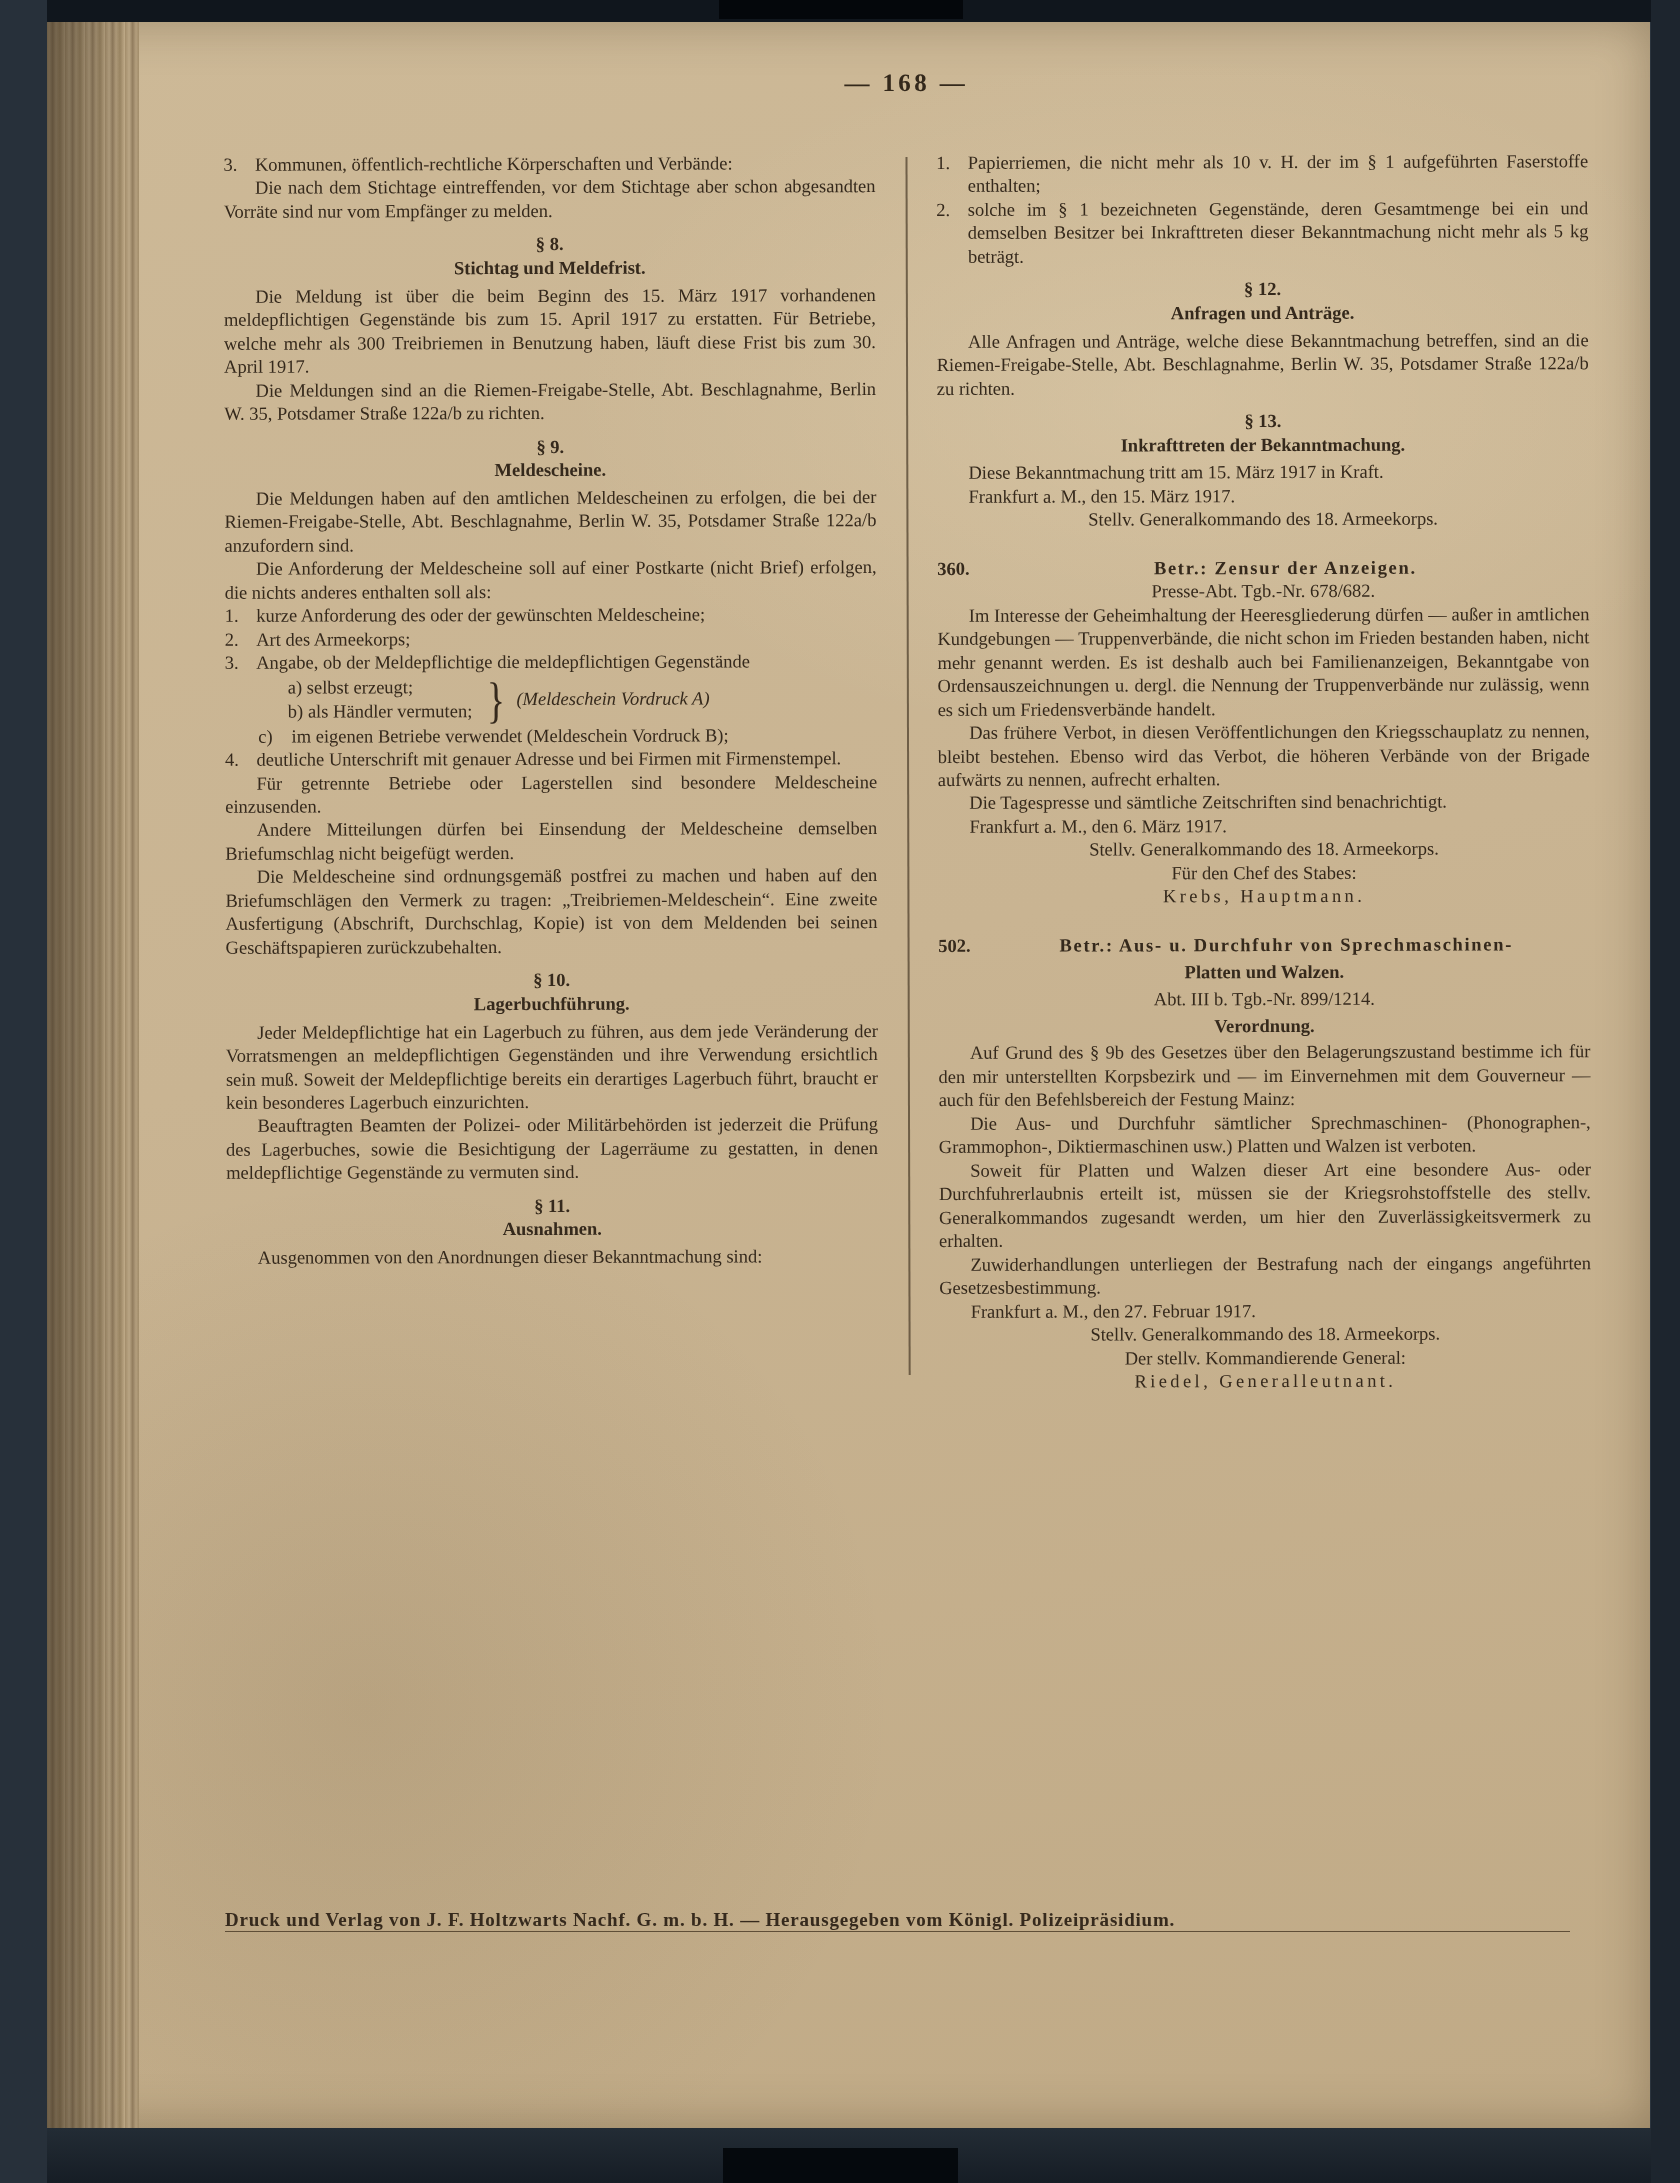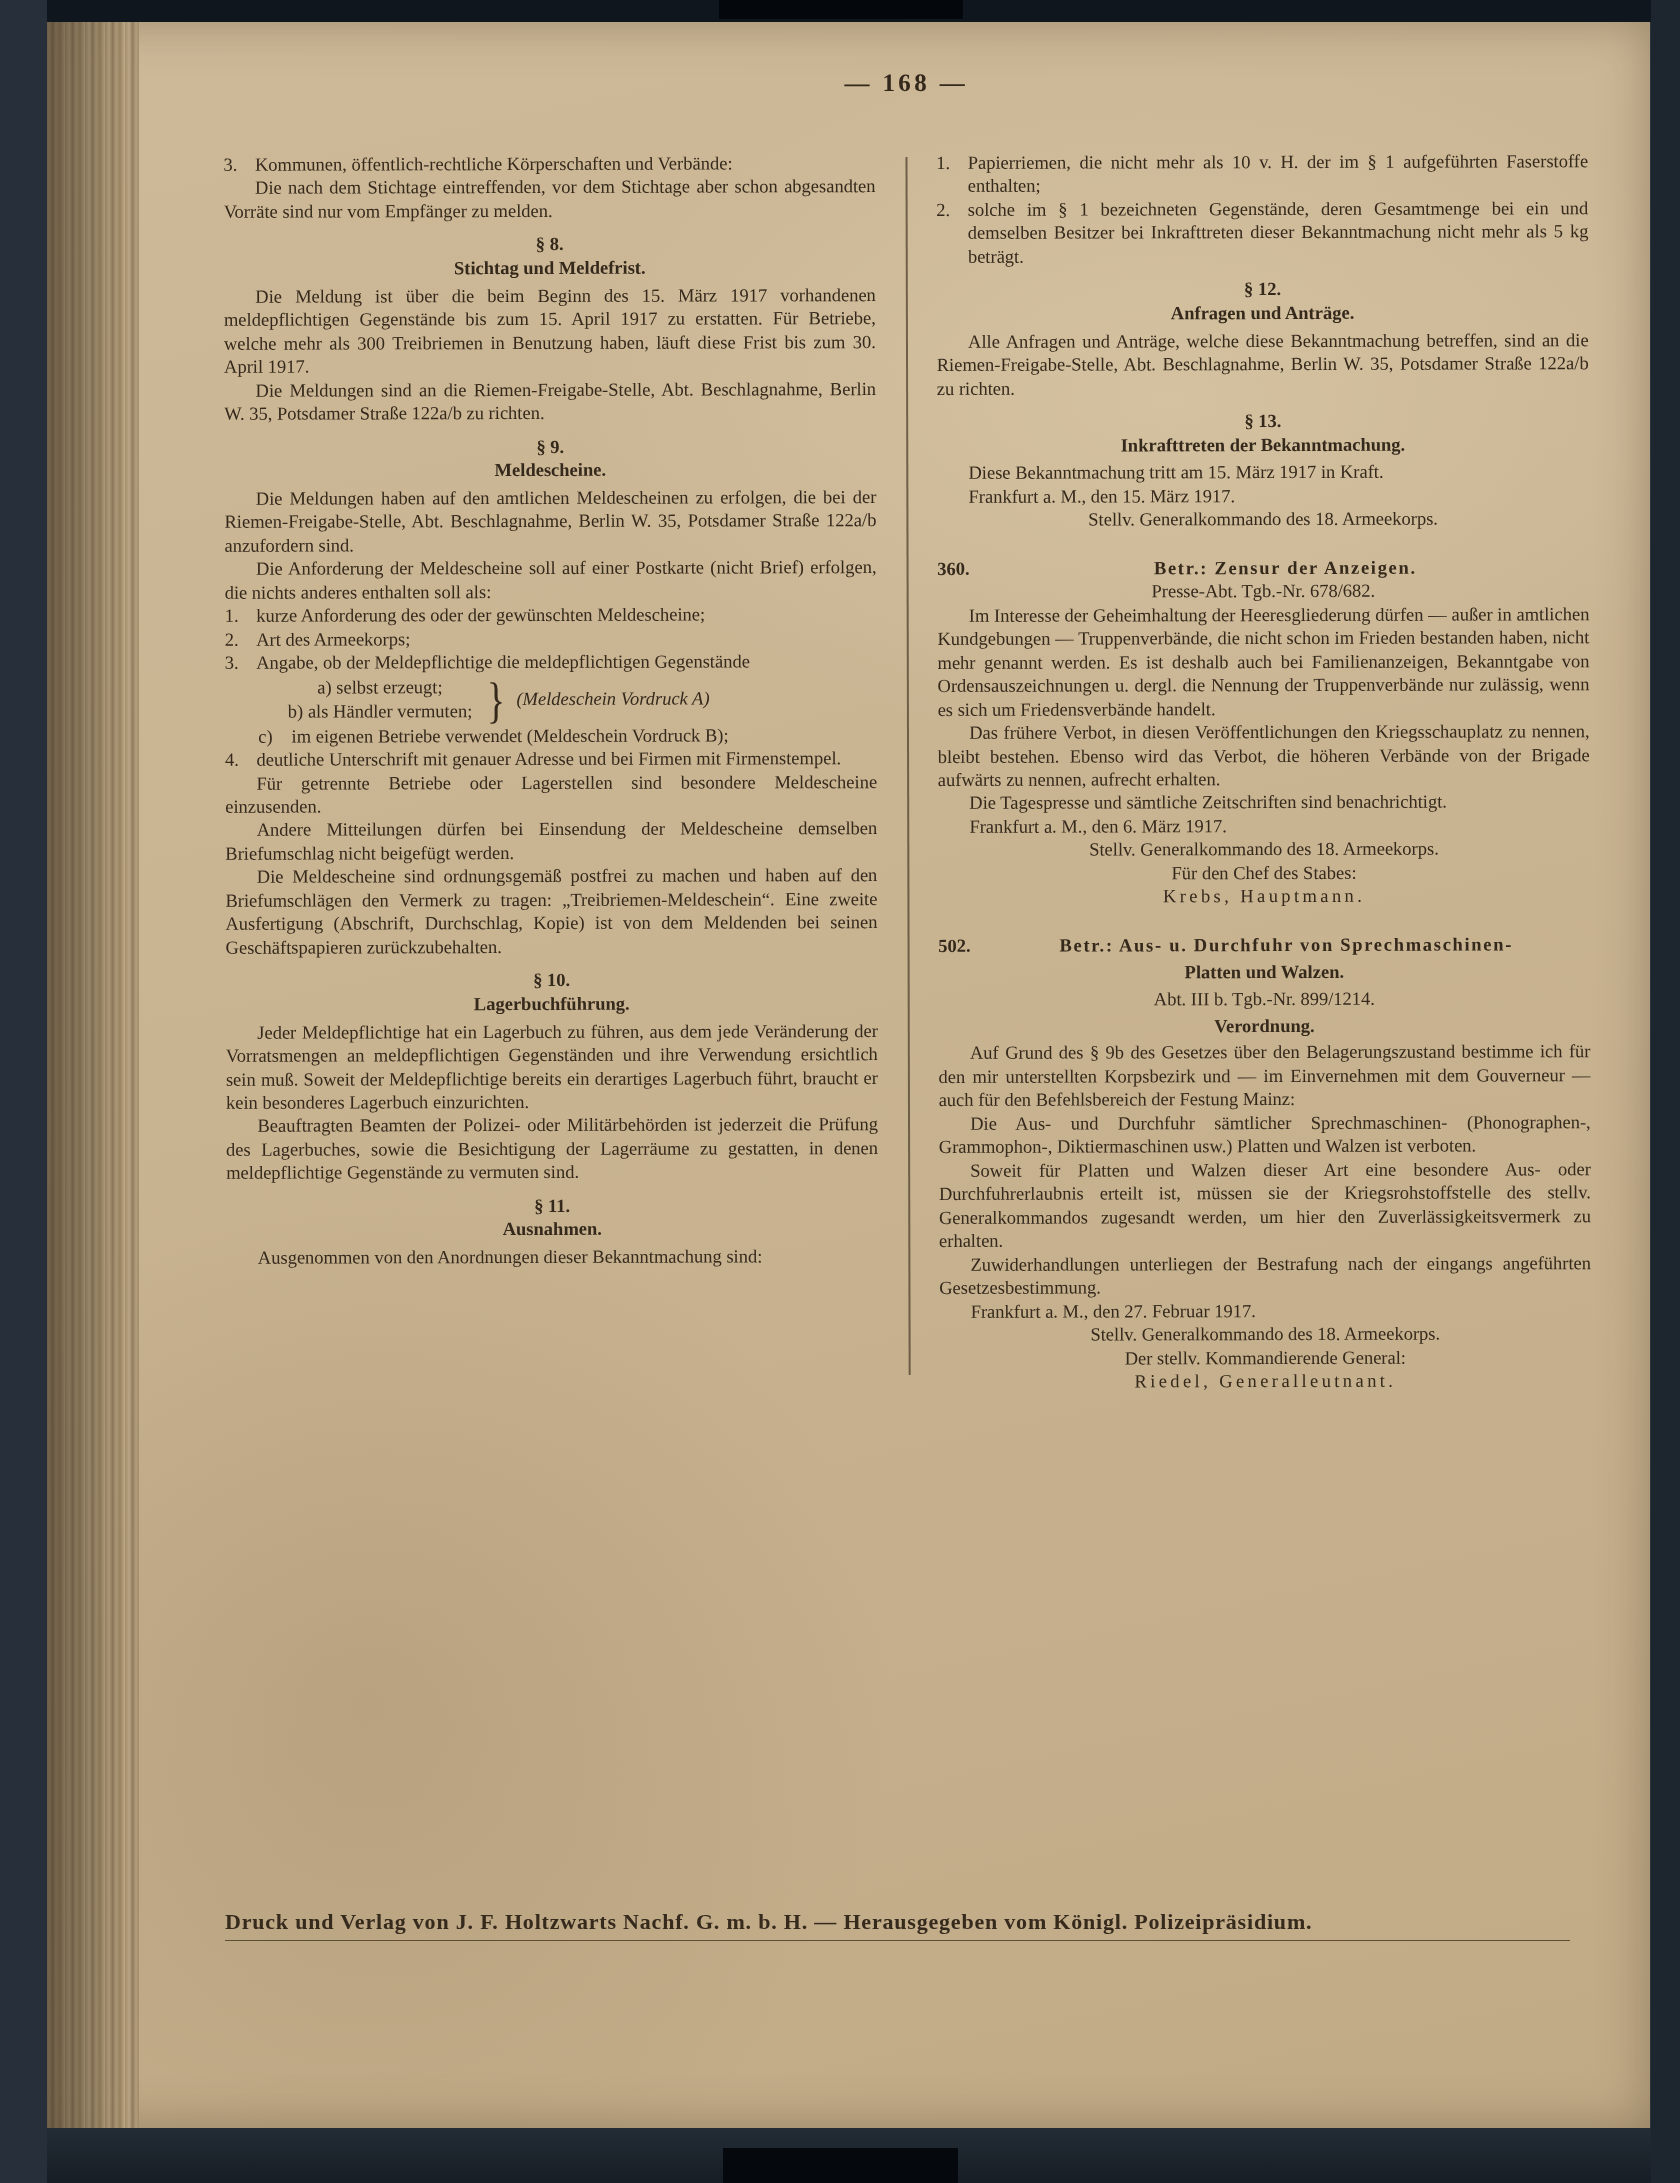--- a/index.html
+++ b/index.html
@@ -53,31 +53,31 @@
   .blk-sec{text-align:center;font-weight:bold;margin-top:10px;}
   .blk-h{text-align:center;font-weight:bold;margin-bottom:4.2px;}
   .blk-c{text-align:center;}
   .blk-cb{text-align:center;font-weight:bold;margin:3.4px 0;}
   .blk-csp{text-align:center;letter-spacing:3.4px;margin-bottom:5px;}
   .blk-li{padding-left:1.7em;}
   .blk-li .li-n{display:inline-block;width:1.7em;margin-left:-1.7em;}
   .blk-li2{padding-left:3.6em;}
   .blk-li2 .li-n{display:inline-block;width:1.8em;margin-left:-1.8em;}
   .blk-brace{display:flex;align-items:center;padding-left:3.4em;text-align:left;}
-  .brace-items > div{white-space:nowrap;text-align:center;}
+  .brace-items > div{white-space:nowrap;}
   .brace-glyph{font-size:50px;font-weight:400;line-height:1;margin:0 8.4px 0 11.8px;transform:scaleX(.75);}
   .brace-label{white-space:nowrap;font-style:italic;}
   .blk-numh{display:flex;gap:11.8px;margin-top:25px;font-weight:bold;}
   .blk-numh .numh-n{flex:0 0 auto;}
   .blk-numh .numh-x{flex:1 1 auto;text-align:center;letter-spacing:1.7px;}
 
   .footer{
     position:absolute;left:225px;top:1909px;width:1345px;
-    font-size:22px;font-weight:bold;color:#362a1d;letter-spacing:0.8px;
-    border-bottom:1.7px solid rgba(70,55,35,.8);padding-bottom:5px;
+    font-size:19px;font-weight:bold;color:#362a1d;letter-spacing:0.8px;
+    border-bottom:1.7px solid rgba(70,55,35,.8);
     text-align:justify;
   }
 </style>
 </head>
 <body>
 
 <div class="paper"></div>
 <div class="binding"></div>
 <div class="band-top"></div>
 <div class="band-top-dark"></div>

